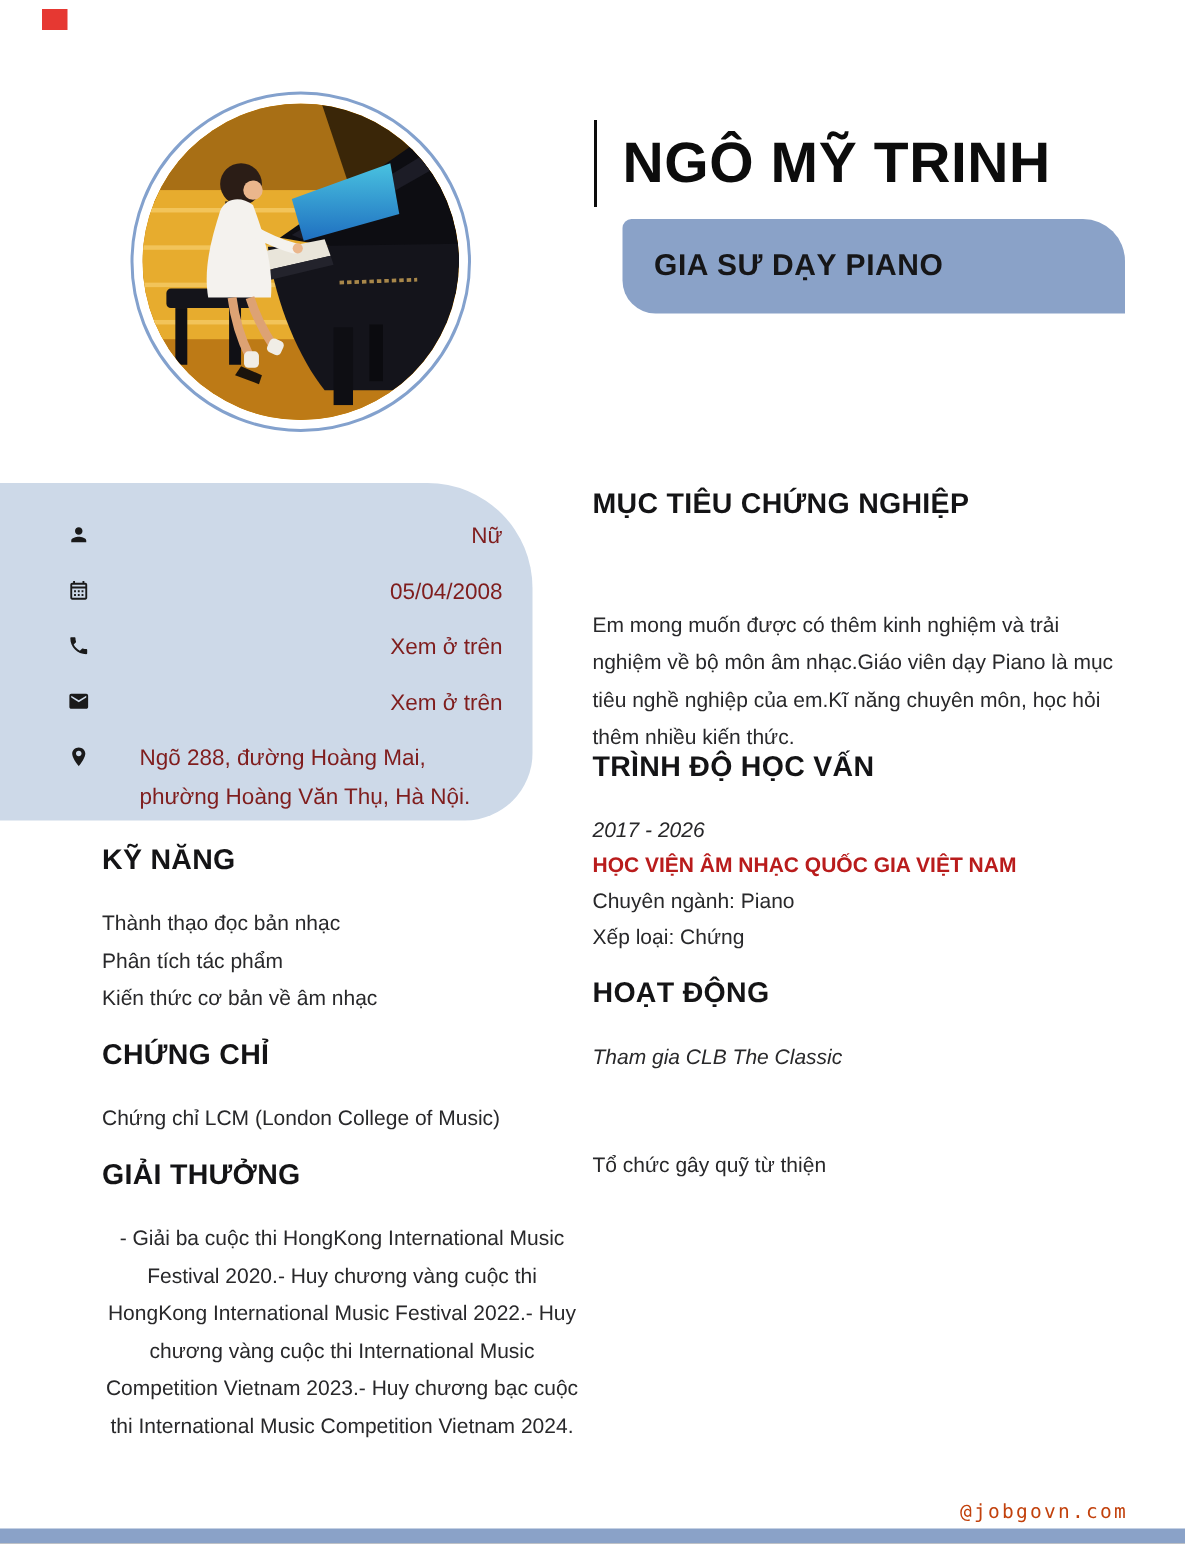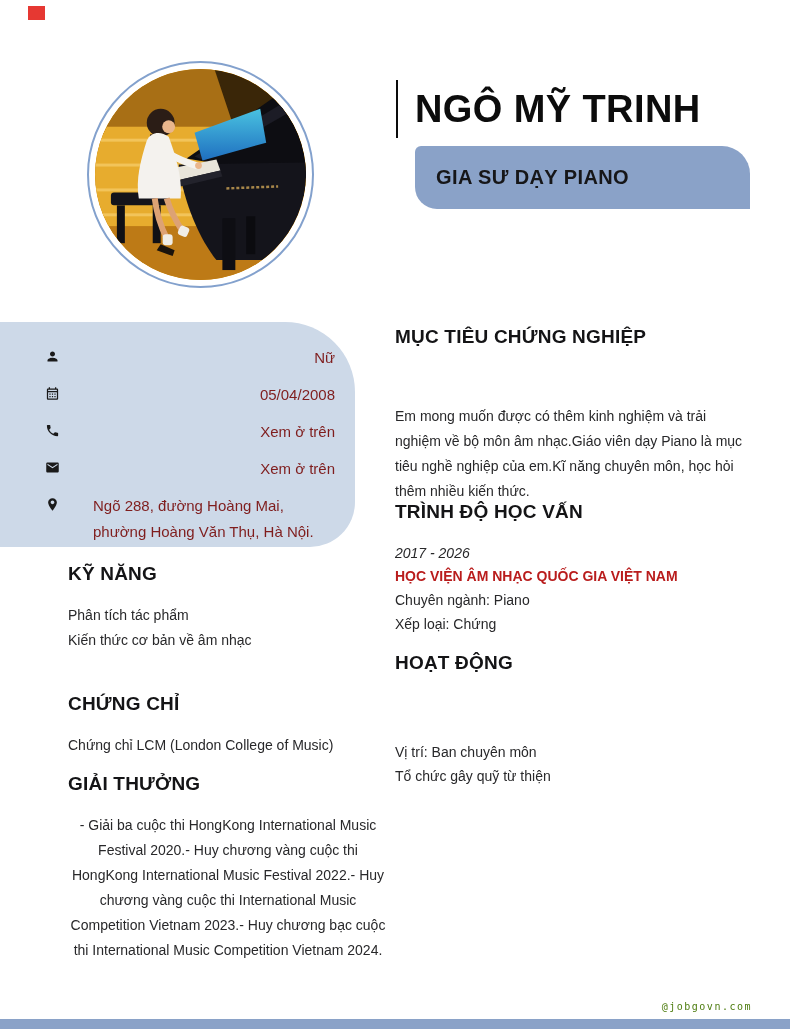--- a/index.html
+++ b/index.html
@@ -57,21 +57,21 @@
   .bold{font-weight:700;color:#b91c1c;}
   
   .lx{left:40px;margin-left:28px;}
   .left-w{width:320px;}
   
   .rx{left:395px;}
   .right-w{width:352px;}
   
   .credit{
     right:38px;top:1001px;font-family:"DejaVu Sans Mono",monospace;
-    font-size:10px;letter-spacing:1.5px;color:#4d7c0f;
+    font-size:13px;letter-spacing:1.5px;color:#c2410c;
   }
   .bottom-bar{left:0;top:1019px;width:790px;height:10px;background:var(--accent);}
 </style>
 </head>
 <body>
 
 <div class="page">
 
   <div class="abs red-mark"></div>
 
@@ -178,39 +178,40 @@
         <svg viewBox="0 0 24 24">
             <path d="M12 2C8.13 2 5 5.13 5 8.5 5 13.75 12 22 12 22s7-8.25 7-13.5C19 5.13 15.87 2 12 2zm0 9.5c-1.66 0-3-1.34-3-3s1.34-3 3-3 3 1.34 3 3-1.34 3-3 3z"></path>
           </svg>
       </span>
       <span class="c-text">Ngõ 288, đường Hoàng Mai, phường Hoàng Văn Thụ, Hà Nội.</span>
     </div>
   </div>
 
   <div class="abs lx h-sec" style="top:563px;">KỸ NĂNG</div>
   <div class="abs lx left-w txt" style="top:603px;">
+    <div>Thành thạo đọc bản nhạc</div>
     <div>Phân tích tác phẩm</div>
     <div>Kiến thức cơ bản về âm nhạc</div>
   </div>
 
   <div class="abs lx h-sec" style="top:693px;">CHỨNG CHỈ</div>
   <div class="abs lx left-w txt" style="top:733px;">Chứng chỉ LCM (London College of Music)</div>
 
   <div class="abs lx h-sec" style="top:773px;">GIẢI THƯỞNG</div>
   <div class="abs lx left-w txt" style="top:813px;text-align:center;">- Giải ba cuộc thi HongKong International Music Festival 2020.- Huy chương vàng cuộc thi HongKong International Music Festival 2022.- Huy chương vàng cuộc thi International Music Competition Vietnam 2023.- Huy chương bạc cuộc thi International Music Competition Vietnam 2024.</div>
 
   <div class="abs rx h-sec" style="top:326px;">MỤC TIÊU CHỨNG NGHIỆP</div>
   <div class="abs rx right-w txt" style="top:366px;margin-top:38px;">Em mong muốn được có thêm kinh nghiệm và trải nghiệm về bộ môn âm nhạc.Giáo viên dạy Piano là mục tiêu nghề nghiệp của em.Kĩ năng chuyên môn, học hỏi thêm nhiều kiến thức.</div>
 
   <div class="abs rx h-sec" style="top:501px;">TRÌNH ĐỘ HỌC VẤN</div>
   <div class="abs rx right-w txt italic" style="top:541px;">2017 - 2026</div>
   <div class="abs rx right-w txt bold" style="top:564px;">HỌC VIỆN ÂM NHẠC QUỐC GIA VIỆT NAM</div>
   <div class="abs rx right-w txt" style="top:588px;">Chuyên ngành: Piano</div>
   <div class="abs rx right-w txt" style="top:612px;">Xếp loại: Chứng</div>
 
   <div class="abs rx h-sec" style="top:652px;">HOẠT ĐỘNG</div>
-  <div class="abs rx right-w txt" style="top:740px;">Vị trí: Ban chuyên môn</div>
+  <div class="abs rx right-w txt italic" style="top:692px;">Tham gia CLB The Classic</div>
   <div class="abs rx right-w txt" style="top:764px;">Tổ chức gây quỹ từ thiện</div>
 
   <div class="abs credit">@jobgovn.com</div>
   <div class="abs bottom-bar"></div>
 
 </div>
 
 </body></html>

